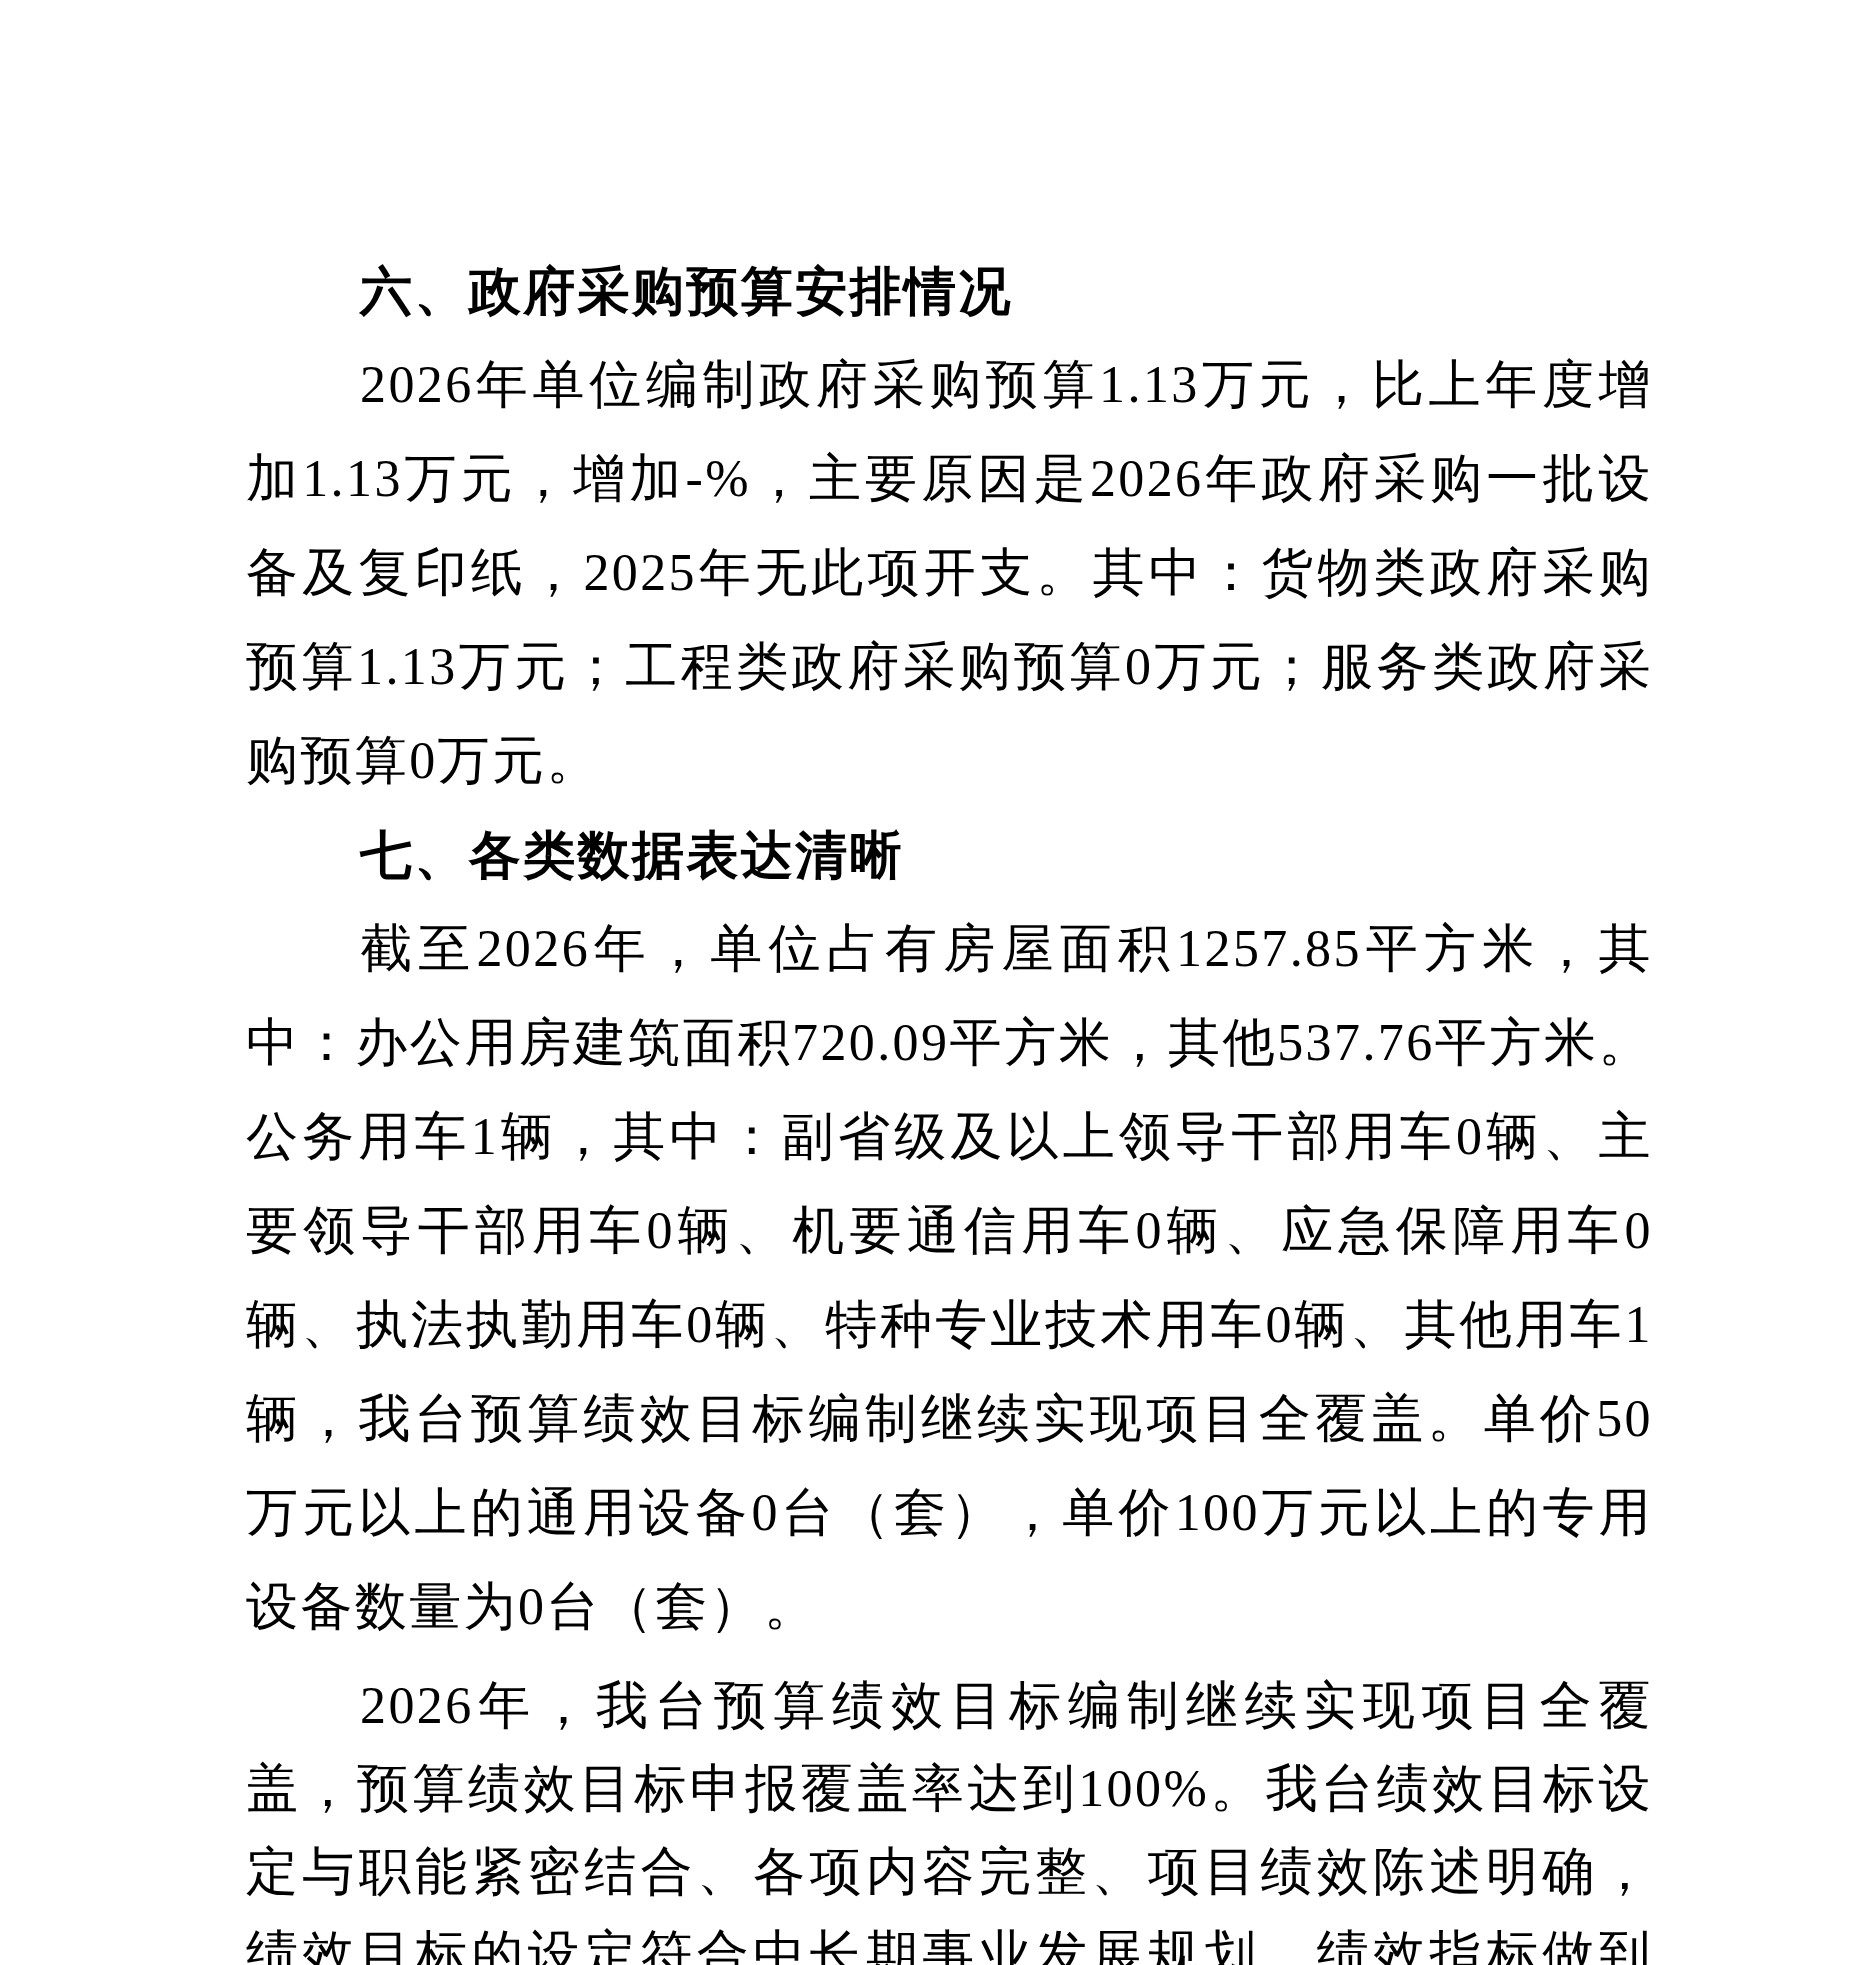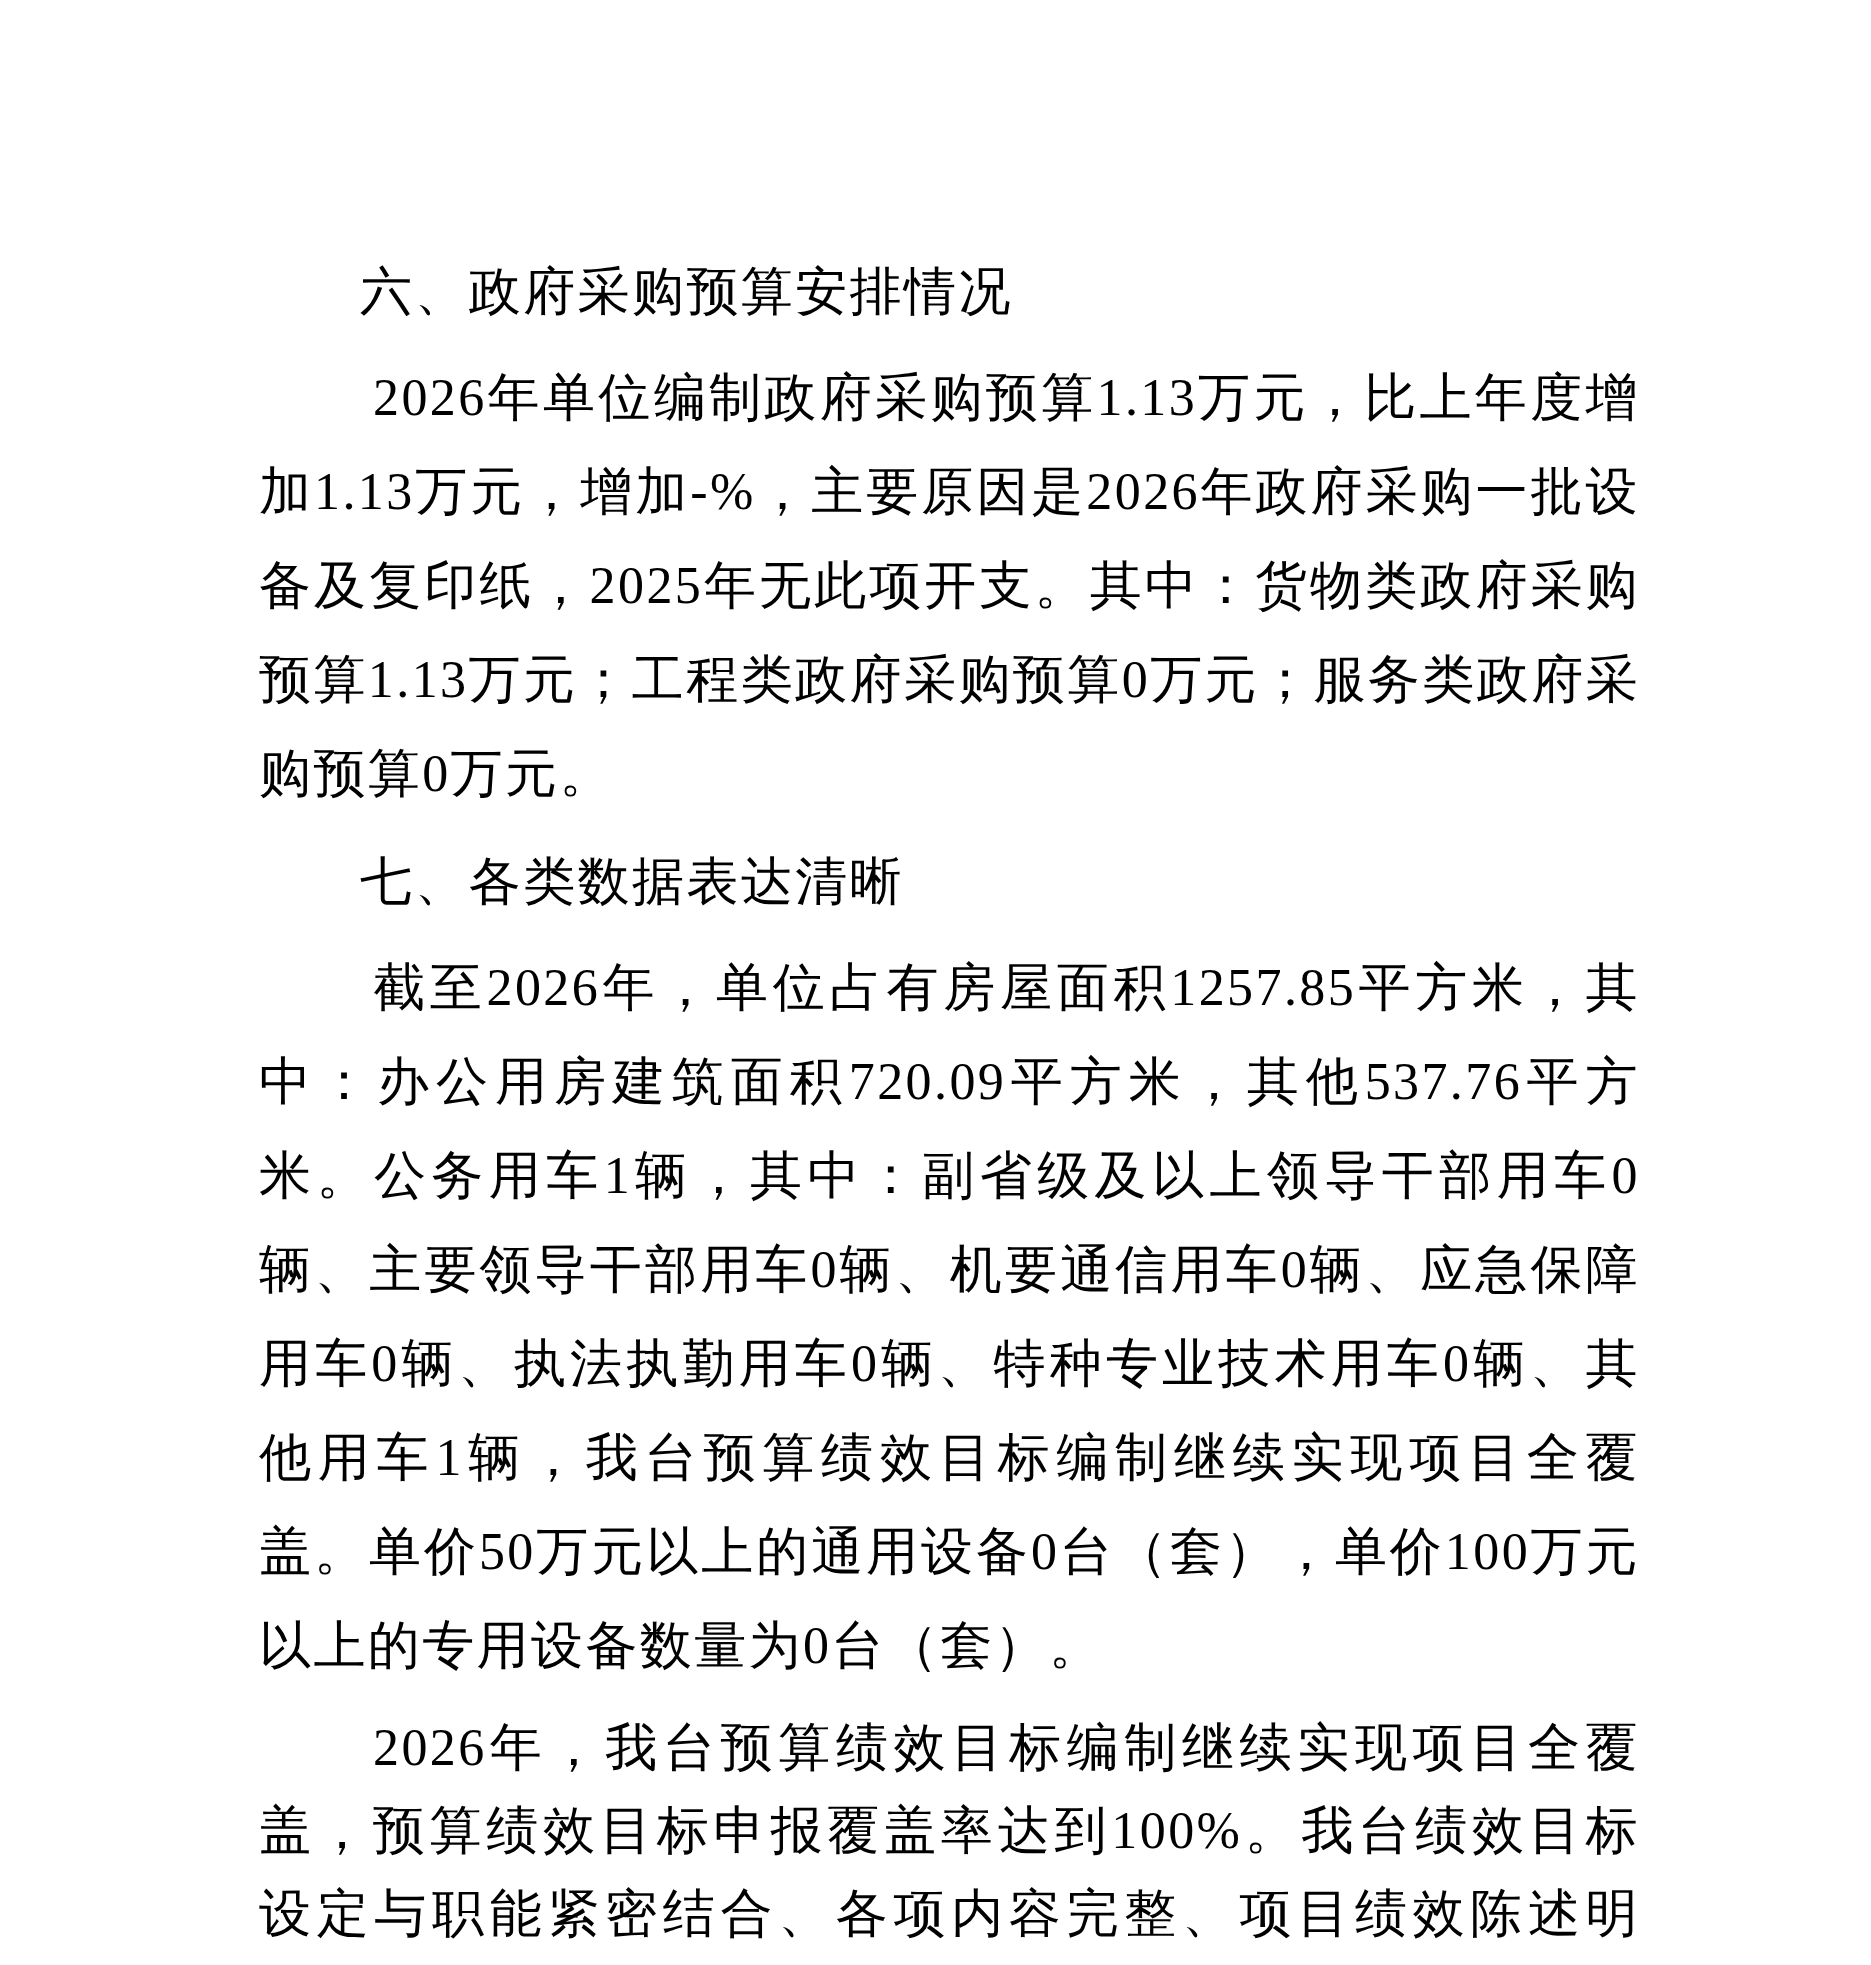--- a/index.html
+++ b/index.html
@@ -19,35 +19,35 @@
     overflow: hidden;
   }
   .content {
     position: absolute;
     left: 246px;
     top: 244px;
     width: 1407px;
   }
   .sec-heading {
     font-family: "Liberation Sans", "DejaVu Sans", sans-serif;
-    font-weight: 400;
+    font-weight: 700;
     font-size: 52px;
     line-height: 94px;
     padding-left: 114px;
     letter-spacing: 2.4px;
     white-space: nowrap;
   }
   .body-para {
     font-size: 52px;
     letter-spacing: 2.4px;
     line-height: 94px;
     text-align: justify;
     text-justify: inter-ideograph;
     text-indent: 114px;
-    margin: 13px;
+    margin: 0;
   }
   .body-para.dense {
     line-height: 83px;
     margin-top: 9.8px;
   }
 </style>
 </head>
 <body>
 
 <div class="page">

